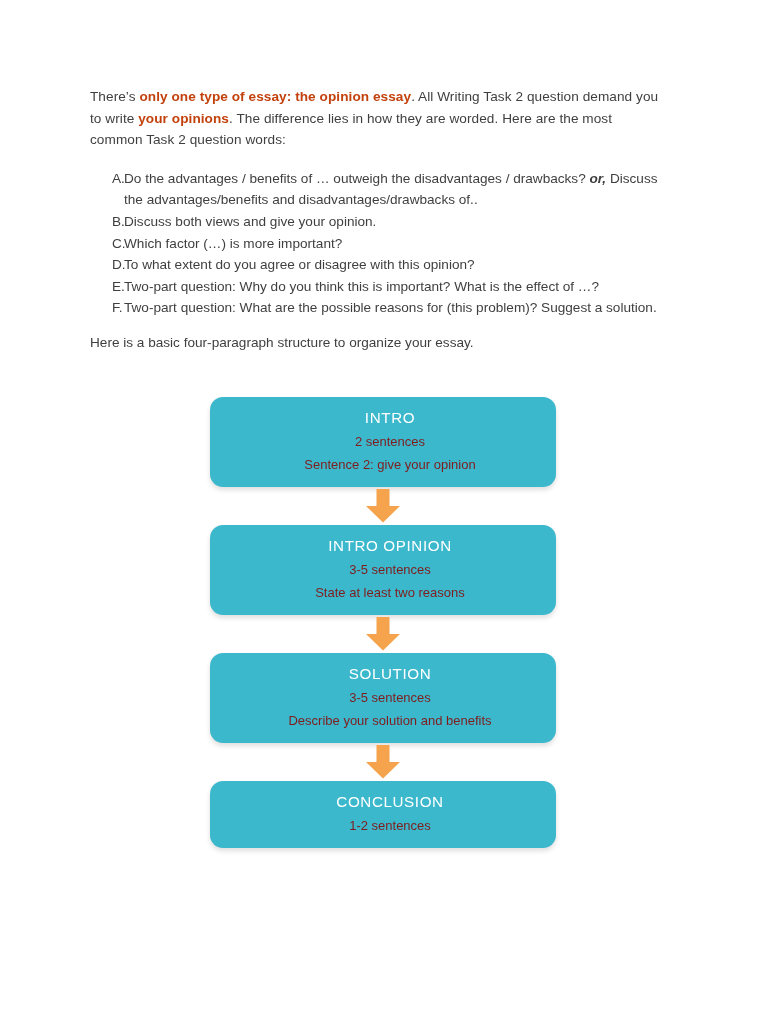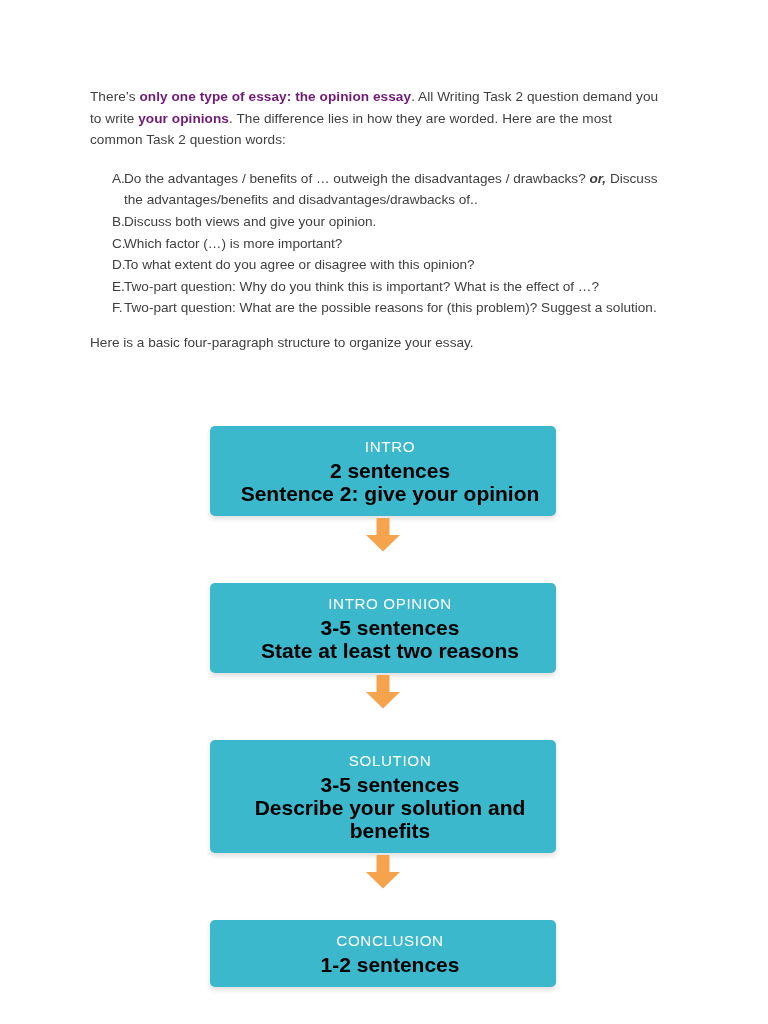--- a/index.html
+++ b/index.html
@@ -36,21 +36,21 @@
   .intro-para {
     font-size: 13.6px;
     line-height: 21.6px;
     color: #3f3f3f;
     margin: 0 0 0 0;
     text-align: left;
     letter-spacing: 0.005em;
   }
   .intro-para b {
     font-weight: 700;
-    color: #701a75;
+    color: #c2410c;
   }
 
   
   .question-list {
     margin: 17px 0 0 0;
     padding: 0;
     list-style: none;
   }
   .question-list .qitem {
     display: flex;
@@ -90,42 +90,40 @@
     position: absolute;
     left: 210px;
     top: 397px;
     width: 346px;
   }
 
   .flow-box {
     width: 346px;
     box-sizing: border-box;
     background: #3cb8cd;
-    border-radius: 5px;
+    border-radius: 13px;
     color: #ffffff;
     text-align: center;
     padding: 9px 14px 11px 28px;
     box-shadow: 0 3px 5px rgba(0,0,0,0.13);
     font-size: 15.2px;
     line-height: 23px;
-    margin-top: 29px;
   }
   .flow-box .box-title {
     display: block;
     font-size: 15.2px;
     line-height: 24px;
     letter-spacing: 0.04em;
     color: #ffffff;
   }
   .flow-box .box-line {
     display: block;
-    font-size: 21px;
+    font-size: 13px;
     line-height: 23px;
-    color: #000000;
-    font-weight: bold;
+    color: #7f1d1d;
   }
 
   .flow-arrow {
     height: 38px;
     display: flex;
     align-items: center;
     justify-content: center;
   }
   .flow-arrow svg {
     display: block;

